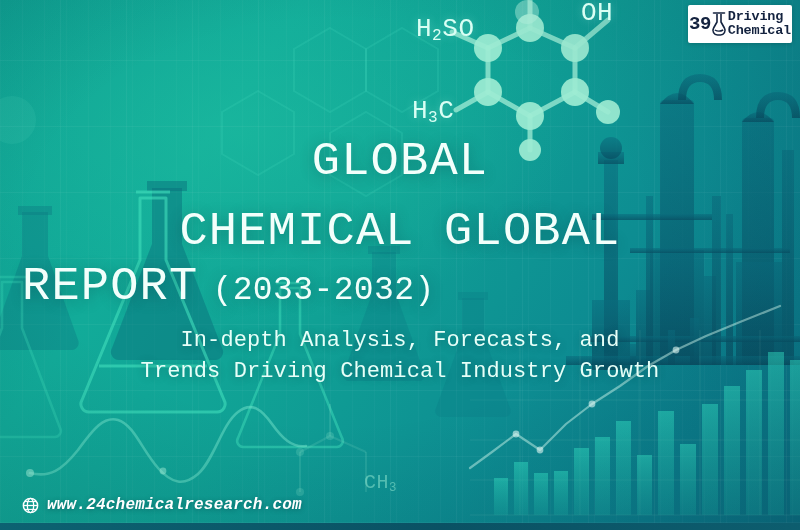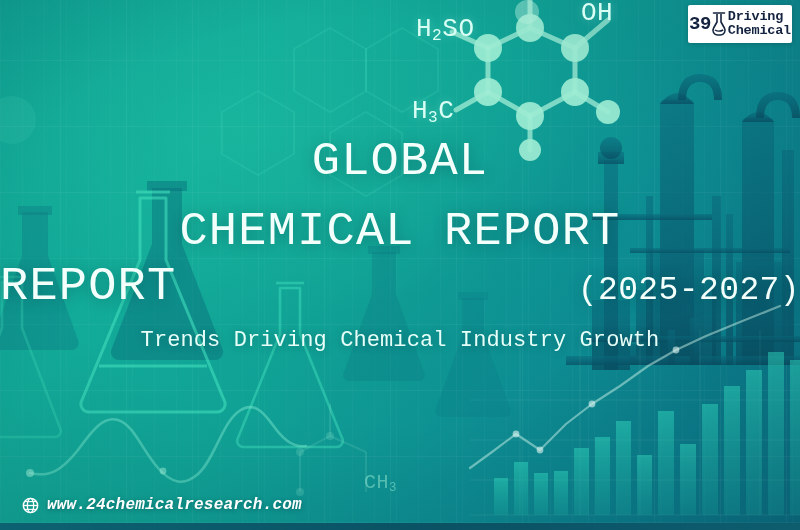--- a/index.html
+++ b/index.html
@@ -91,21 +91,21 @@
     color:#f2fffb;
   }
   .h-line{
     font-weight:400;
     letter-spacing:1.2px;
     line-height:1.02;
     text-shadow:0 2px 14px rgba(0,45,55,.35);
   }
   .h1{font-size:47px;margin-bottom:22px;}
   .h2{font-size:47px;margin-bottom:7px;}
-  .h3{font-size:47px;display:flex;justify-content:space-between;align-items:baseline;gap:14px;}
+  .h3{font-size:47px;display:flex;justify-content:flex-start;align-items:baseline;gap:14px;margin-left:22px;}
   .h3 .yr{font-size:33px;letter-spacing:.4px;}
 
   .subtitle{
     position:absolute;left:0;right:0;top:325px;
     text-align:center;
     color:#e6fff8;
     font-size:22px;
     font-weight:400;
     line-height:1.42;
     letter-spacing:.1px;
@@ -344,28 +344,29 @@
       <path d="M3.8 19 q4 2.2 8.4 0" fill="none" stroke="#14233f" stroke-width="1.4"></path>
     </svg>
     <span class="logo-words">
       <span>Driving</span>
       <span>Chemical</span>
     </span>
   </div>
 
   <div class="headline">
     <div class="h-line h1">GLOBAL</div>
-    <div class="h-line h2">CHEMICAL REPORT</div>
+    <div class="h-line h2">CHEMICAL GLOBAL</div>
     <div class="h-line h3">
       <span>REPORT</span>
-      <span class="yr">(2025-2027)</span>
+      <span class="yr">(2033-2032)</span>
     </div>
   </div>
 
   <div class="subtitle">
+    <div>In-depth Analysis, Forecasts, and</div>
     <div>Trends Driving Chemical Industry Growth</div>
   </div>
 
   <div class="footer">
     <svg class="globe" viewBox="0 0 20 20" xmlns="http://www.w3.org/2000/svg">
       <circle cx="10" cy="10" r="8.4" fill="none" stroke="#ffffff" stroke-width="1.7"></circle>
       <ellipse cx="10" cy="10" rx="3.7" ry="8.4" fill="none" stroke="#ffffff" stroke-width="1.5"></ellipse>
       <line x1="1.6" y1="10" x2="18.4" y2="10" stroke="#ffffff" stroke-width="1.5"></line>
       <line x1="3.2" y1="5.4" x2="16.8" y2="5.4" stroke="#ffffff" stroke-width="1.3"></line>
       <line x1="3.2" y1="14.6" x2="16.8" y2="14.6" stroke="#ffffff" stroke-width="1.3"></line>

